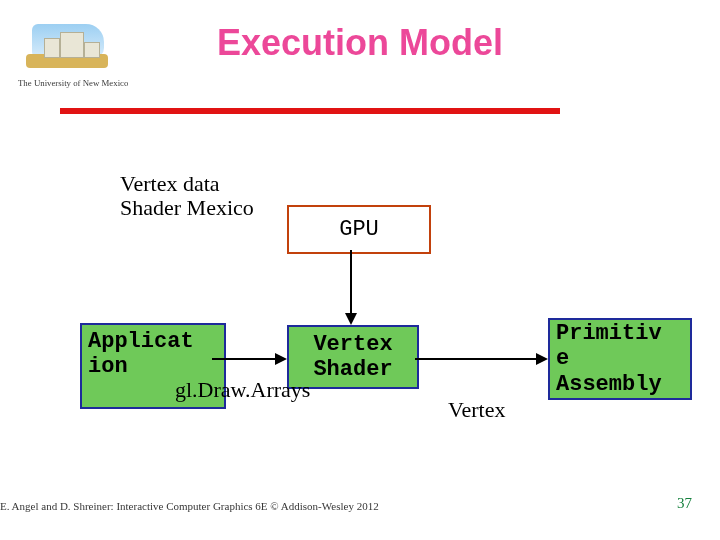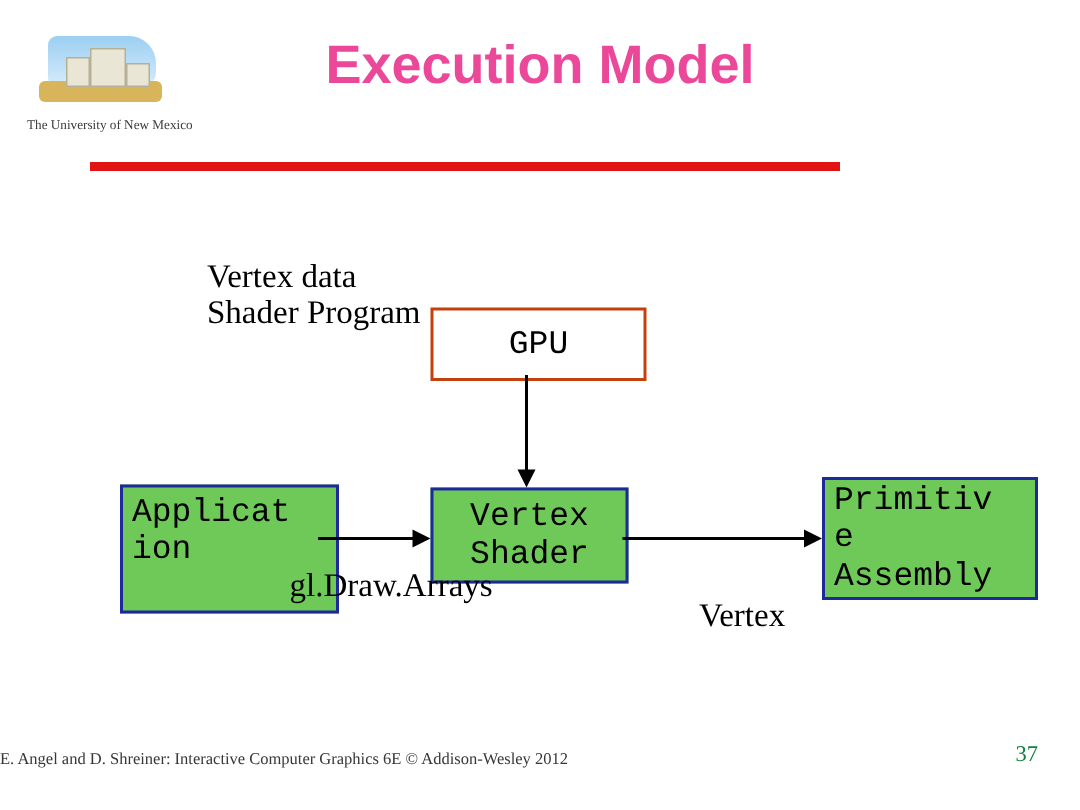--- a/index.html
+++ b/index.html
@@ -62,21 +62,20 @@
     width: 500px;
     height: 6px;
     background: #e11313;
   }
   .serif-label {
     position: absolute;
     font-family: "Times New Roman", Georgia, serif;
     color: #000;
     font-size: 22px;
     line-height: 1.1;
-    margin-left: 18px;
   }
   .mono-green {
     position: absolute;
     font-family: "Courier New", Courier, monospace;
     font-size: 22px;
     line-height: 1.15;
     color: #000;
   }
   .box-blue {
     position: absolute;
@@ -86,20 +85,21 @@
     align-items: center;
     justify-content: center;
   }
   .box-green {
     position: absolute;
     border: 2px solid #1e2a9b;
     background: #6fc959;
     display: flex;
     align-items: center;
     justify-content: center;
+    font-weight: bold;
   }
   .footer {
     position: absolute;
     left: 0;
     width: 100%;
     bottom: 28px;
     font-family: "Times New Roman", serif;
     font-size: 11px;
     color: #373737;
   }
@@ -142,21 +142,21 @@
   <div class="logo-bldg" style="left:26px;top:14px;width:14px;height:18px;"></div>
   <div class="logo-bldg" style="left:42px;top:8px;width:22px;height:24px;"></div>
   <div class="logo-bldg" style="left:66px;top:18px;width:14px;height:14px;"></div>
   <div class="logo-caption">The University of New Mexico</div>
 </div>
 
 <div class="red-rule"></div>
 
 <div class="serif-label" style="left:120px; top:172px;">
   <div>Vertex data</div>
-  <div>Shader Program</div>
+  <div>Shader Mexico</div>
 </div>
 
 <div class="box-blue" style="left:287px; top:205px; width:140px; height:45px;">
   <span class="mono-green" style="position:static;">GPU</span>
 </div>
 
 <div class="box-green" style="left:80px; top:323px; width:130px; height:74px; justify-content:flex-start; align-items:flex-start; padding:4px 6px;">
   <div class="mono-green" style="position:static;">
     <div>Applicat</div>
     <div>ion</div>

